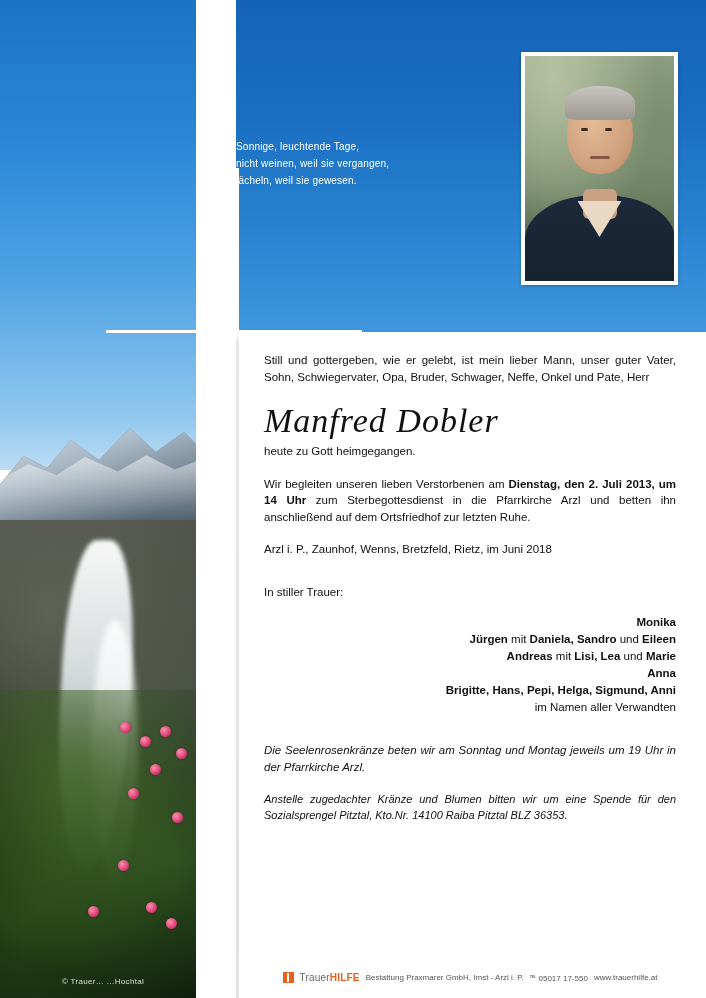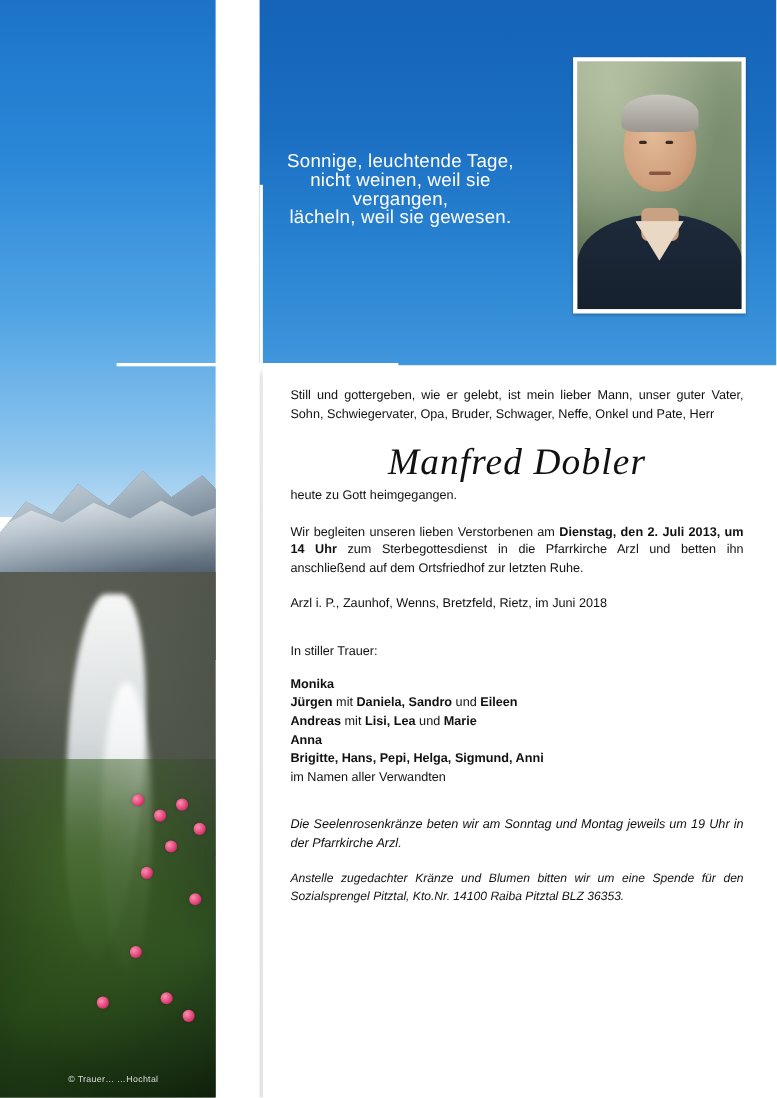--- a/index.html
+++ b/index.html
@@ -113,23 +113,22 @@
     position: absolute;
     left: 236px; top: 0;
     width: 470px; height: 332px;
     background: linear-gradient(180deg, #1463b8 0%, #1a6ec2 35%, #2a84d2 70%, #3f96dc 100%);
   }
   .verse {
     position: absolute;
     left: 236px;
     top: 138px;
     width: 256px;
-    text-align: center;
     color: #ffffff;
-    font-size: 17px;
+    font-size: 10px;
     line-height: 17px;
     letter-spacing: .2px;
   }
   
   .cross-v {
     position: absolute;
     left: 236px;
     top: 168px;
     width: 3px;
     height: 830px;
@@ -251,21 +250,20 @@
     font-weight: bold;
     font-size: 12px;
     line-height: 17px;
     margin-bottom: 22px;
   }
   .para {
     text-align: justify;
     margin-bottom: 16px;
   }
   .name {
-    text-align: center;
     font-family: "Liberation Serif", serif;
     font-style: italic;
     font-size: 34px;
     line-height: 40px;
     letter-spacing: 1px;
     margin-top: 10px;
     margin-bottom: 2px;
   }
   .dates {
     text-align: center;
@@ -273,21 +271,21 @@
     font-style: italic;
     font-size: 12px;
     margin-bottom: 16px;
   }
   .mourners-title {
     text-align: left;
     margin: 26px 0 14px 0;
     font-size: 11.5px;
   }
   .mourners {
-    text-align: left;
+    text-align: right;
     line-height: 17px;
     font-size: 11.5px;
   }
   .mourners .b { font-weight: bold; }
   .mourners .last {
     font-weight: normal;
   }
   .closing {
     margin-top: 26px;
     text-align: justify;
@@ -418,14 +416,21 @@
       <div><span class="b">Anna</span></div>
       <div><span class="b">Brigitte, Hans, Pepi, Helga, Sigmund, Anni</span></div>
       <div class="last">im Namen aller Verwandten</div>
     </div>
 
     <div class="closing">Die Seelenrosenkränze beten wir am Sonntag und Montag jeweils um 19 Uhr in der Pfarrkirche Arzl.</div>
 
     <div class="donation">Anstelle zugedachter Kränze und Blumen bitten wir um eine Spende für den Sozialsprengel Pitztal, Kto.Nr. 14100 Raiba Pitztal BLZ 36353.</div>
   </div>
 
+  <div class="footer">
+    <span class="footer-logo-mark"></span>
+    <span class="footer-brand"><span class="t">Trauer</span><span class="h">HILFE</span></span>
+    <span class="footer-meta">Bestattung Praxmarer GmbH, Imst - Arzl  i. P.</span>
+    <span class="footer-meta">℡ 05017 17-550</span>
+    <span class="footer-url">www.trauerhilfe.at</span>
+  </div>
 
 </div>
 
 </body></html>

